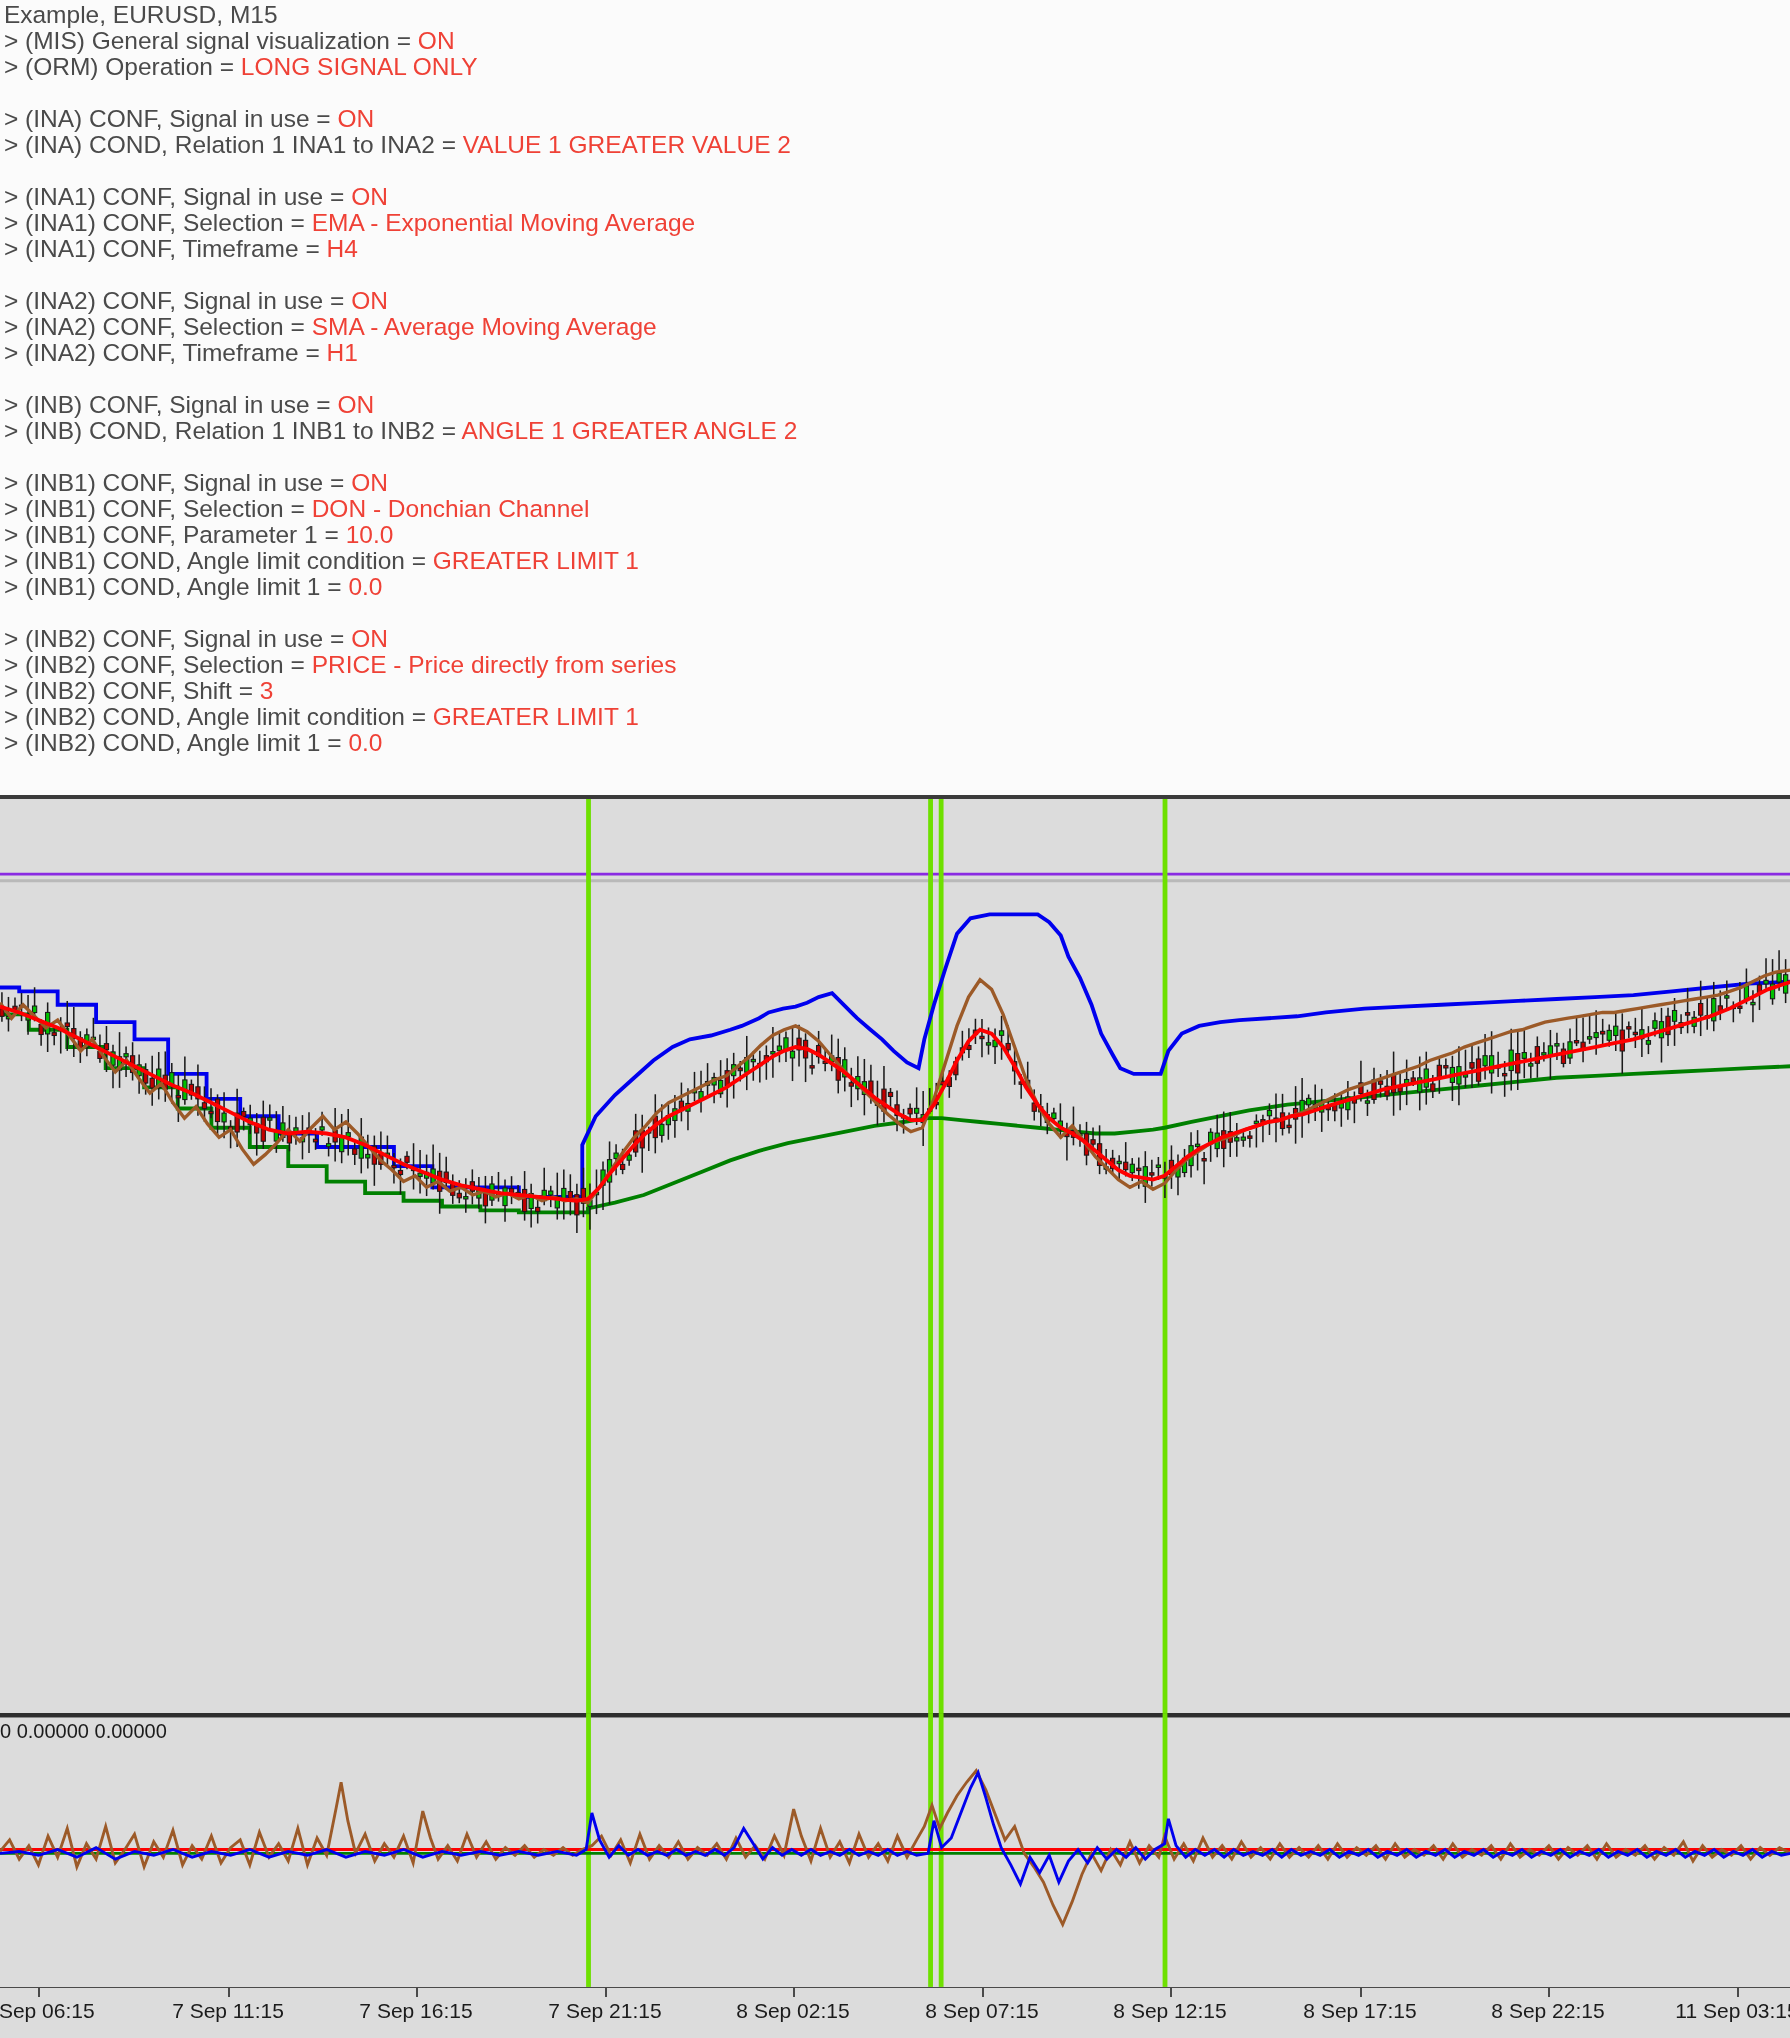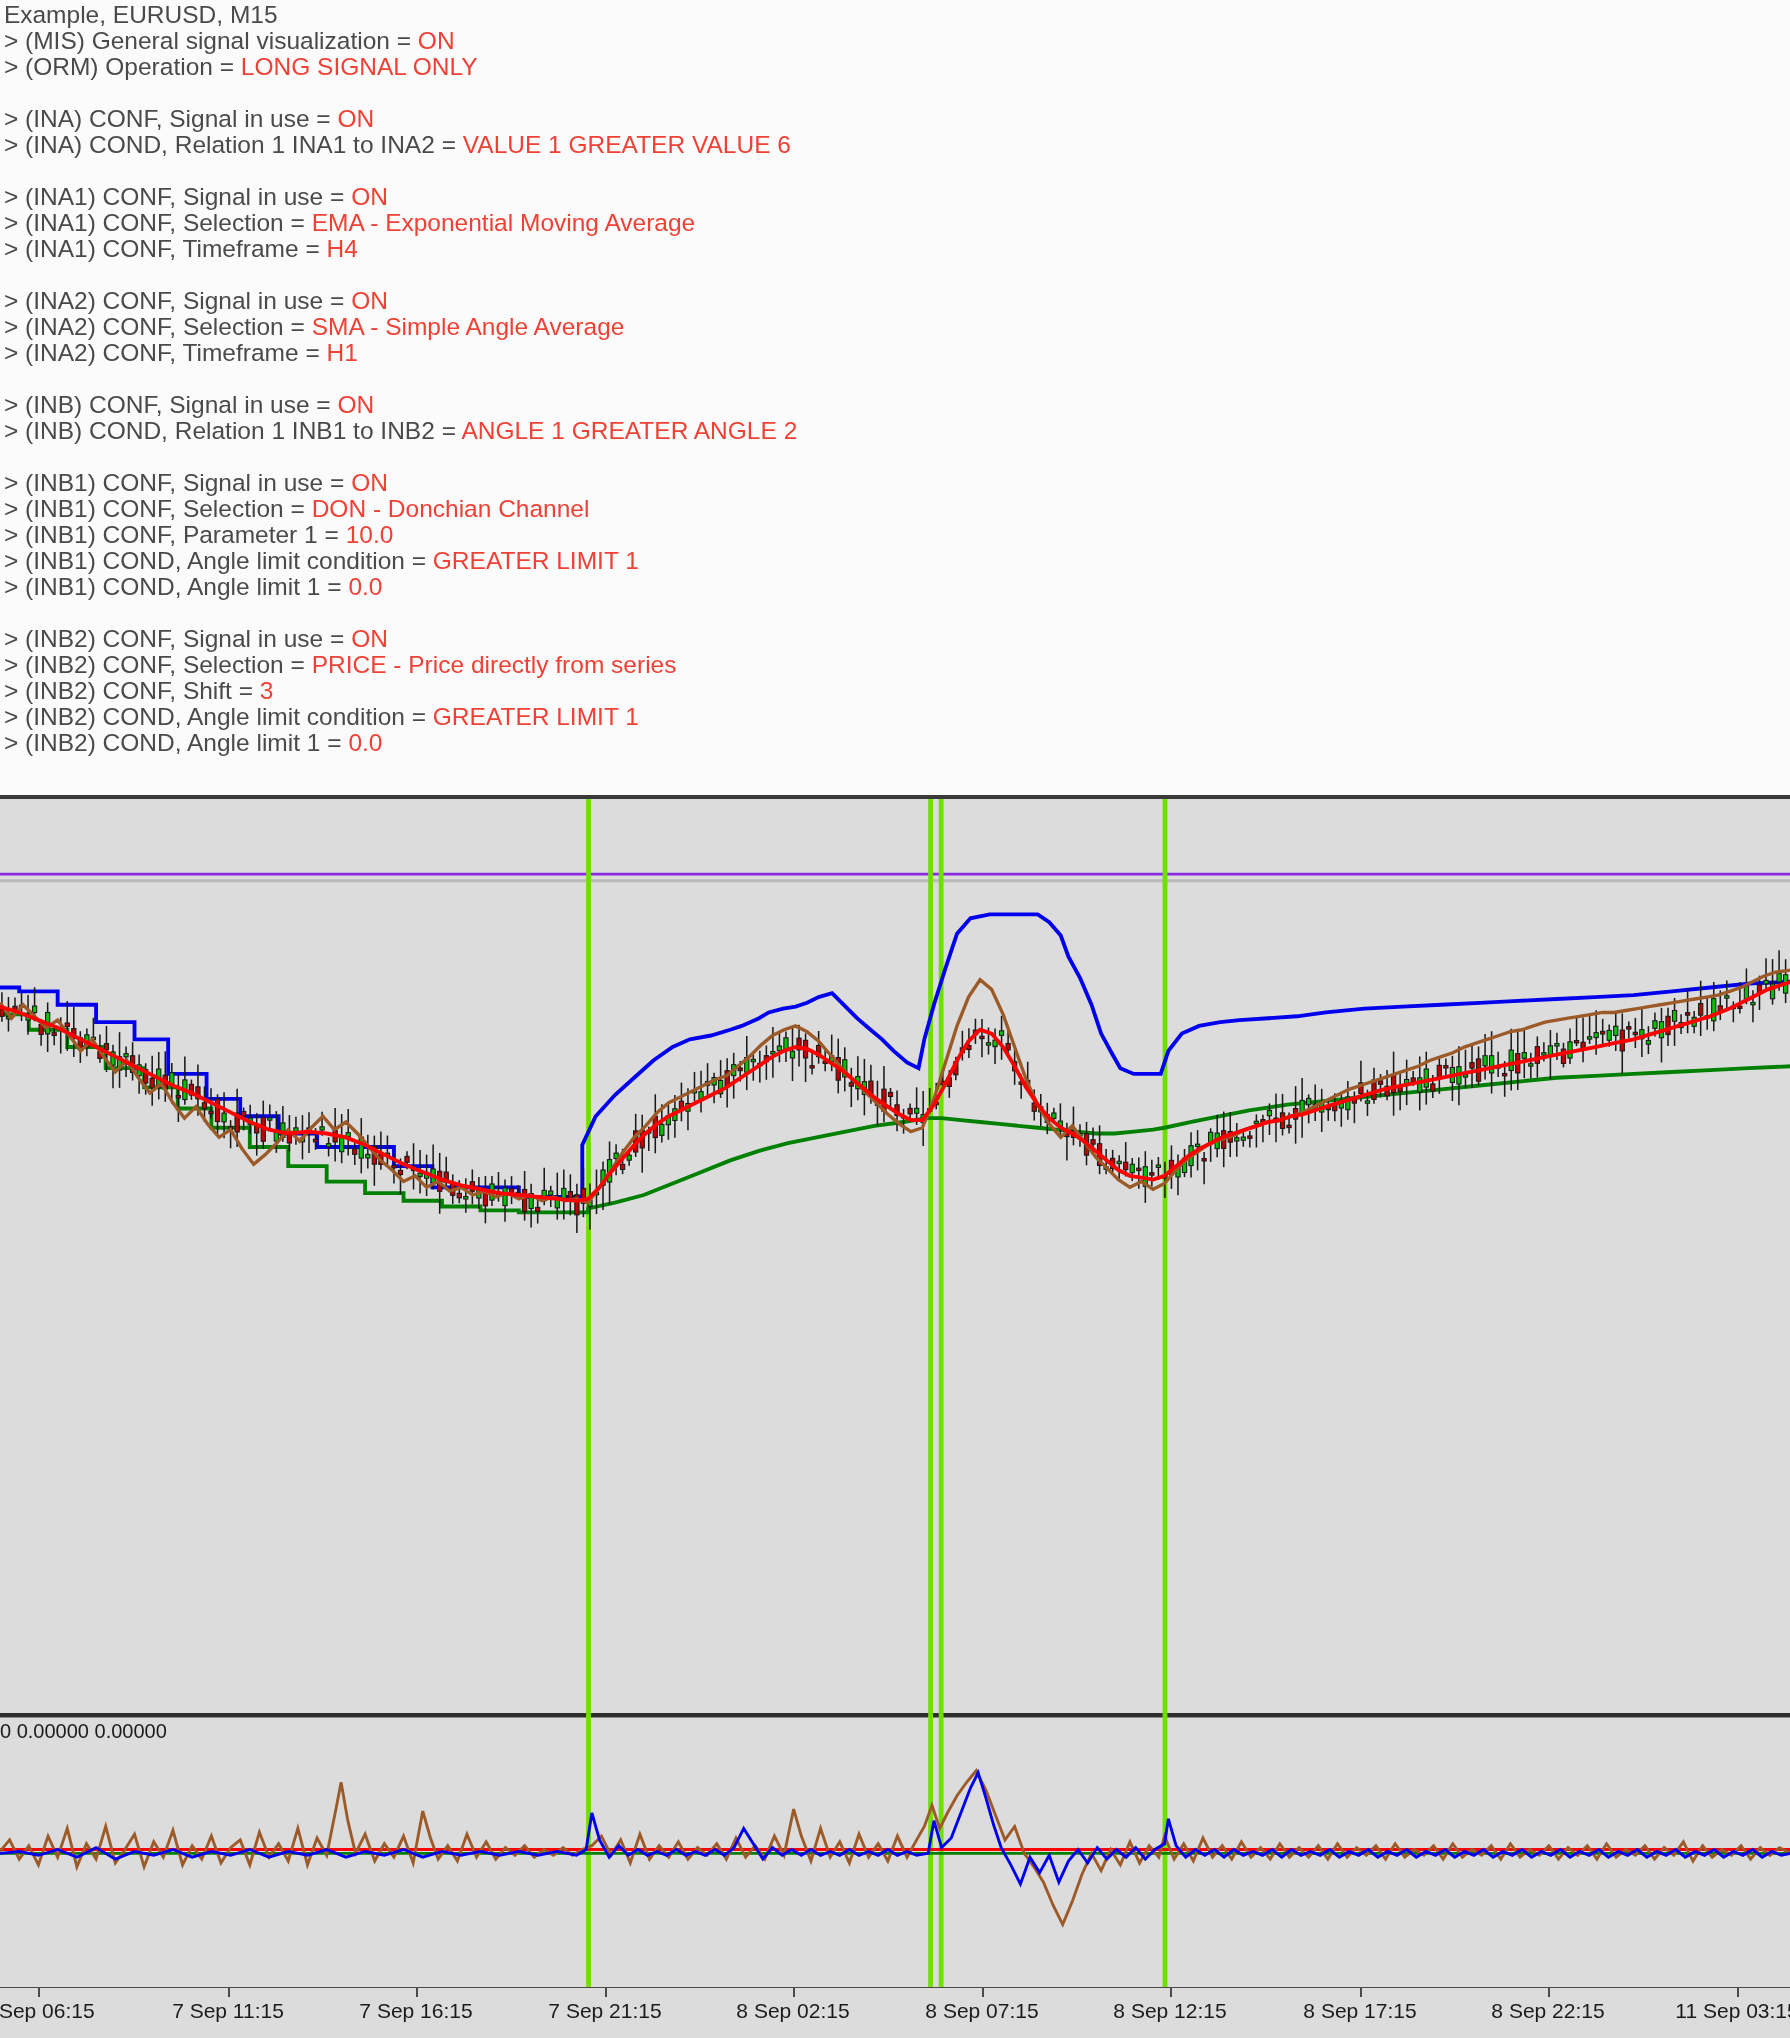--- a/index.html
+++ b/index.html
@@ -80,28 +80,28 @@
 
 <div id="root">
 
   <div id="config-block">
     <div class="cfg-line">Example, EURUSD, M15</div>
     <div id="cfg-lines">
         <div class="cfg-line"><span>&gt; (MIS) General signal visualization = </span><span class="val">ON</span></div>
         <div class="cfg-line"><span>&gt; (ORM) Operation = </span><span class="val">LONG SIGNAL ONLY</span></div>
         <div class="cfg-spacer"></div>
         <div class="cfg-line"><span>&gt; (INA) CONF, Signal in use = </span><span class="val">ON</span></div>
-        <div class="cfg-line"><span>&gt; (INA) COND, Relation 1 INA1 to INA2 = </span><span class="val">VALUE 1 GREATER VALUE 6</span></div>
+        <div class="cfg-line"><span>&gt; (INA) COND, Relation 1 INA1 to INA2 = </span><span class="val">VALUE 1 GREATER VALUE 2</span></div>
         <div class="cfg-spacer"></div>
         <div class="cfg-line"><span>&gt; (INA1) CONF, Signal in use = </span><span class="val">ON</span></div>
         <div class="cfg-line"><span>&gt; (INA1) CONF, Selection = </span><span class="val">EMA - Exponential Moving Average</span></div>
         <div class="cfg-line"><span>&gt; (INA1) CONF, Timeframe = </span><span class="val">H4</span></div>
         <div class="cfg-spacer"></div>
         <div class="cfg-line"><span>&gt; (INA2) CONF, Signal in use = </span><span class="val">ON</span></div>
-        <div class="cfg-line"><span>&gt; (INA2) CONF, Selection = </span><span class="val">SMA - Simple Angle Average</span></div>
+        <div class="cfg-line"><span>&gt; (INA2) CONF, Selection = </span><span class="val">SMA - Average Moving Average</span></div>
         <div class="cfg-line"><span>&gt; (INA2) CONF, Timeframe = </span><span class="val">H1</span></div>
         <div class="cfg-spacer"></div>
         <div class="cfg-line"><span>&gt; (INB) CONF, Signal in use = </span><span class="val">ON</span></div>
         <div class="cfg-line"><span>&gt; (INB) COND, Relation 1 INB1 to INB2 = </span><span class="val">ANGLE 1 GREATER ANGLE 2</span></div>
         <div class="cfg-spacer"></div>
         <div class="cfg-line"><span>&gt; (INB1) CONF, Signal in use = </span><span class="val">ON</span></div>
         <div class="cfg-line"><span>&gt; (INB1) CONF, Selection = </span><span class="val">DON - Donchian Channel</span></div>
         <div class="cfg-line"><span>&gt; (INB1) CONF, Parameter 1 = </span><span class="val">10.0</span></div>
         <div class="cfg-line"><span>&gt; (INB1) COND, Angle limit condition = </span><span class="val">GREATER LIMIT 1</span></div>
         <div class="cfg-line"><span>&gt; (INB1) COND, Angle limit 1 = </span><span class="val">0.0</span></div>

